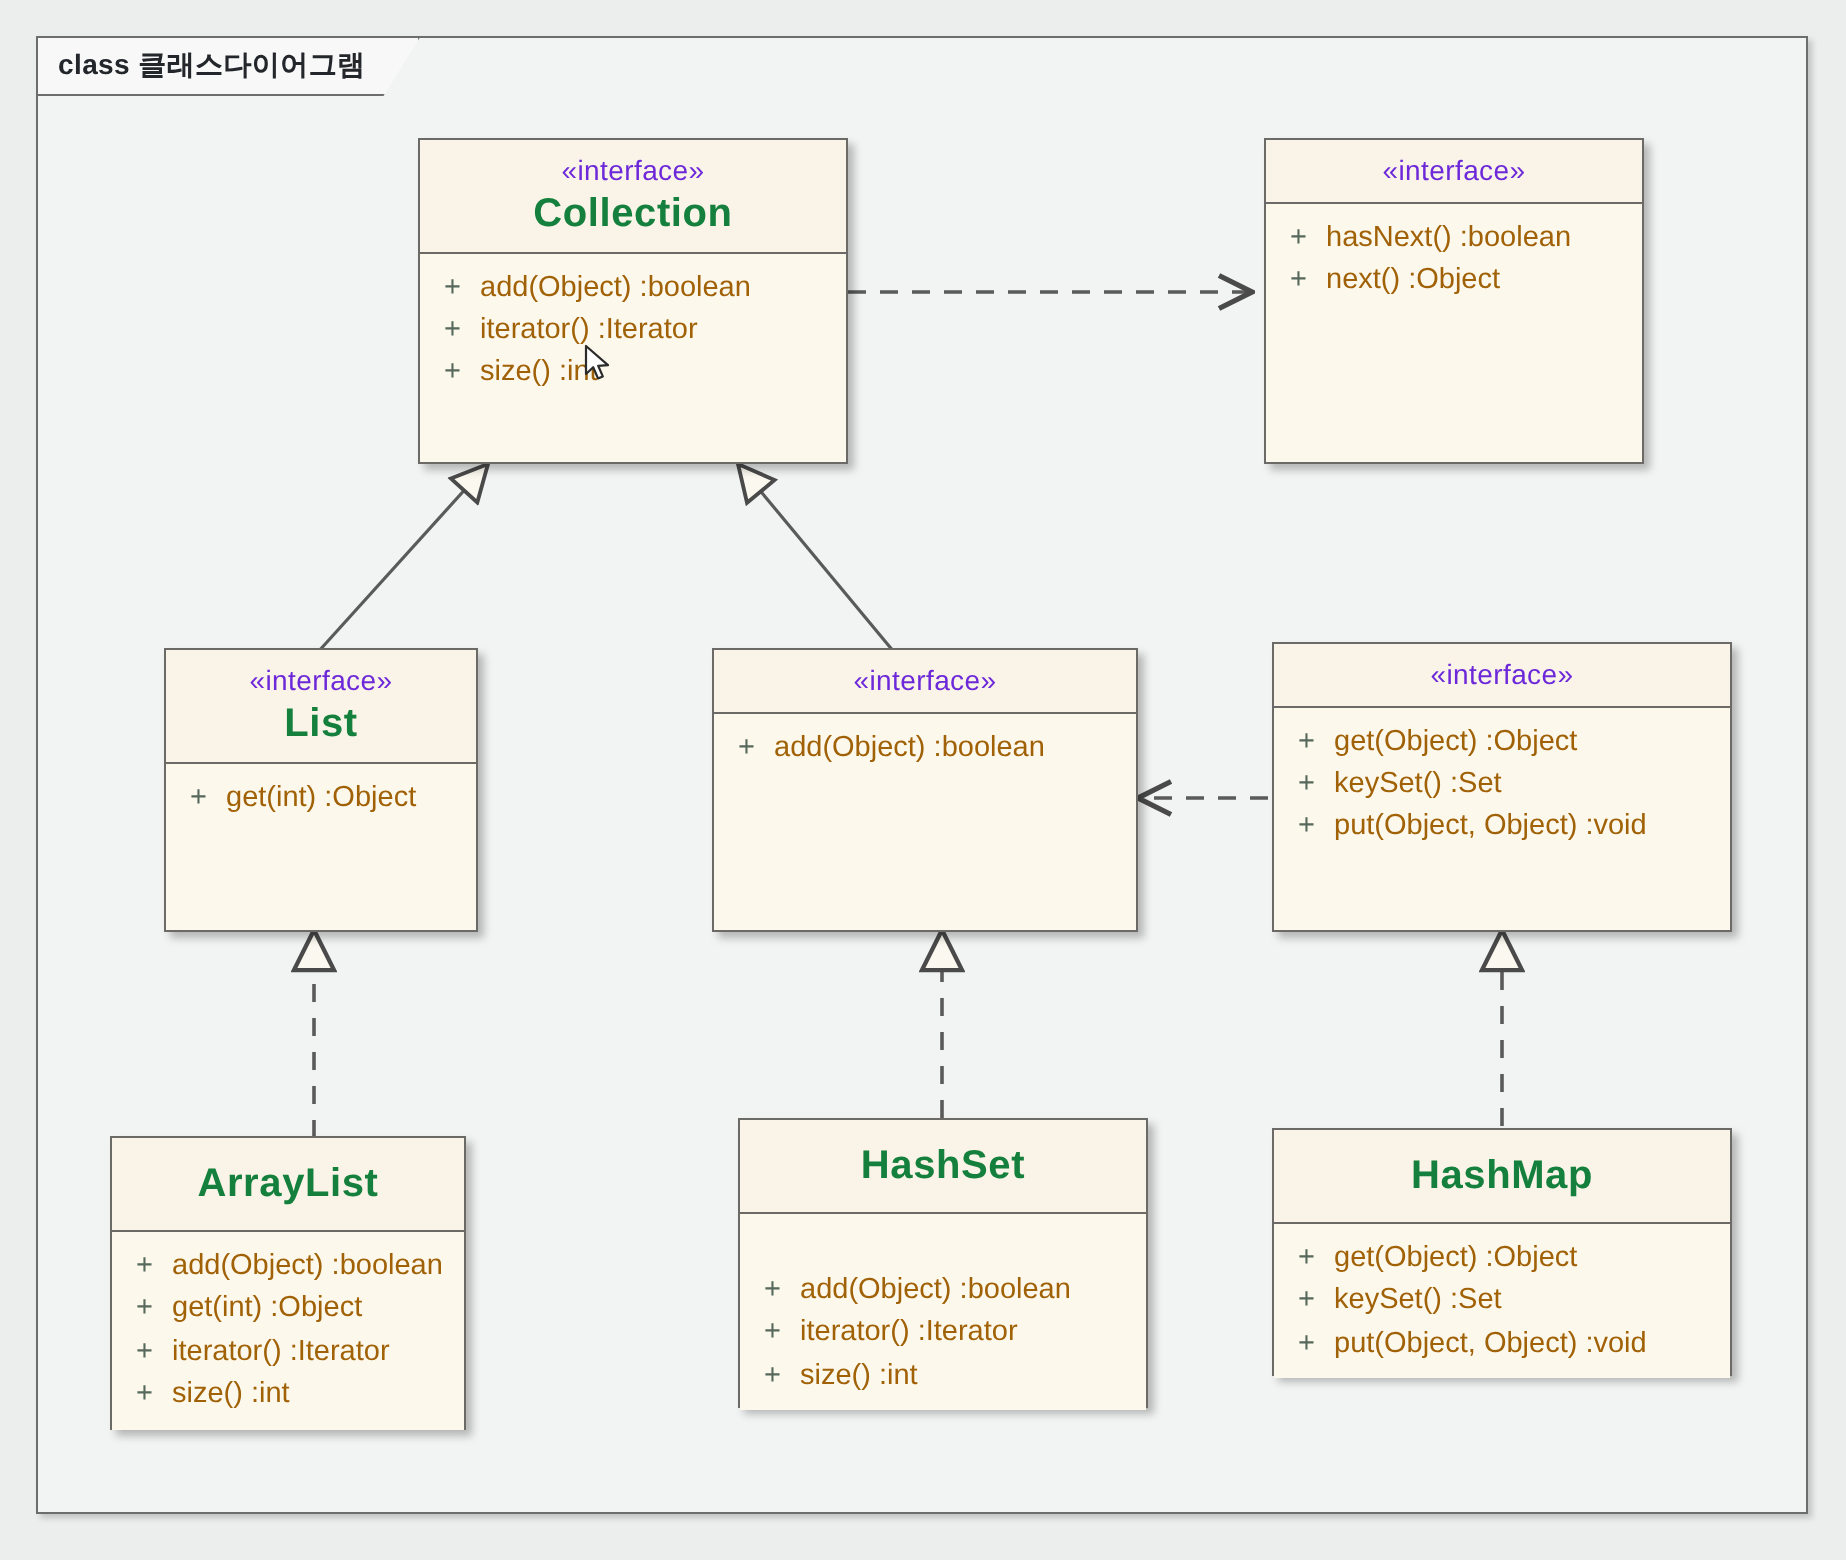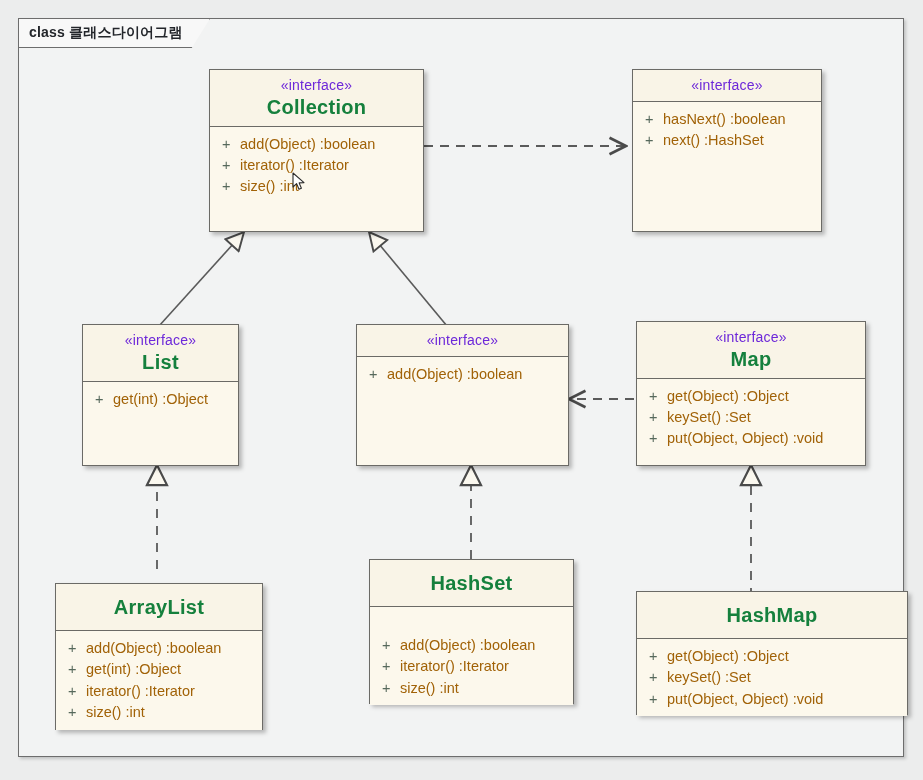--- a/index.html
+++ b/index.html
@@ -203,21 +203,21 @@
       <div class="uml-head">
         <span class="stereotype">«interface»</span>
       </div>
       <div class="uml-body">
         <div class="member">
           <span class="vis">+</span>
           <span class="sig">hasNext()  :boolean</span>
         </div>
         <div class="member">
           <span class="vis">+</span>
-          <span class="sig">next()  :HashSet</span>
+          <span class="sig">next()  :Object</span>
         </div>
       </div>
     </div>
 
     <div class="uml-box" style="left:63px; top:305px; width:157px; height:142px;">
       <div class="uml-head">
         <span class="stereotype">«interface»</span>
         <span class="cls-name">List</span>
       </div>
       <div class="uml-body">
@@ -236,39 +236,38 @@
         <div class="member">
           <span class="vis">+</span>
           <span class="sig">add(Object)  :boolean</span>
         </div>
       </div>
     </div>
 
     <div class="uml-box" style="left:617px; top:302px; width:230px; height:145px;">
       <div class="uml-head">
         <span class="stereotype">«interface»</span>
-        <span class="cls-name">Map</span>
       </div>
       <div class="uml-body">
         <div class="member">
           <span class="vis">+</span>
           <span class="sig">get(Object)  :Object</span>
         </div>
         <div class="member">
           <span class="vis">+</span>
           <span class="sig">keySet()  :Set</span>
         </div>
         <div class="member">
           <span class="vis">+</span>
           <span class="sig">put(Object, Object)  :void</span>
         </div>
       </div>
     </div>
 
-    <div class="uml-box" style="left:36px; top:564px; width:208px; height:147px;">
+    <div class="uml-box" style="left:36px; top:549px; width:178px; height:147px;">
       <div class="uml-head" style="padding-top:11px; padding-bottom:10px;">
         <span class="cls-name">ArrayList</span>
       </div>
       <div class="uml-body">
         <div class="member">
           <span class="vis">+</span>
           <span class="sig">add(Object)  :boolean</span>
         </div>
         <div class="member">
           <span class="vis">+</span>
@@ -298,21 +297,21 @@
           <span class="vis">+</span>
           <span class="sig">iterator()  :Iterator</span>
         </div>
         <div class="member">
           <span class="vis">+</span>
           <span class="sig">size()  :int</span>
         </div>
       </div>
     </div>
 
-    <div class="uml-box" style="left:617px; top:572px; width:272px; height:124px;">
+    <div class="uml-box" style="left:617px; top:545px; width:230px; height:124px;">
       <div class="uml-head" style="padding-top:11px; padding-bottom:10px;">
         <span class="cls-name">HashMap</span>
       </div>
       <div class="uml-body">
         <div class="member">
           <span class="vis">+</span>
           <span class="sig">get(Object)  :Object</span>
         </div>
         <div class="member">
           <span class="vis">+</span>

